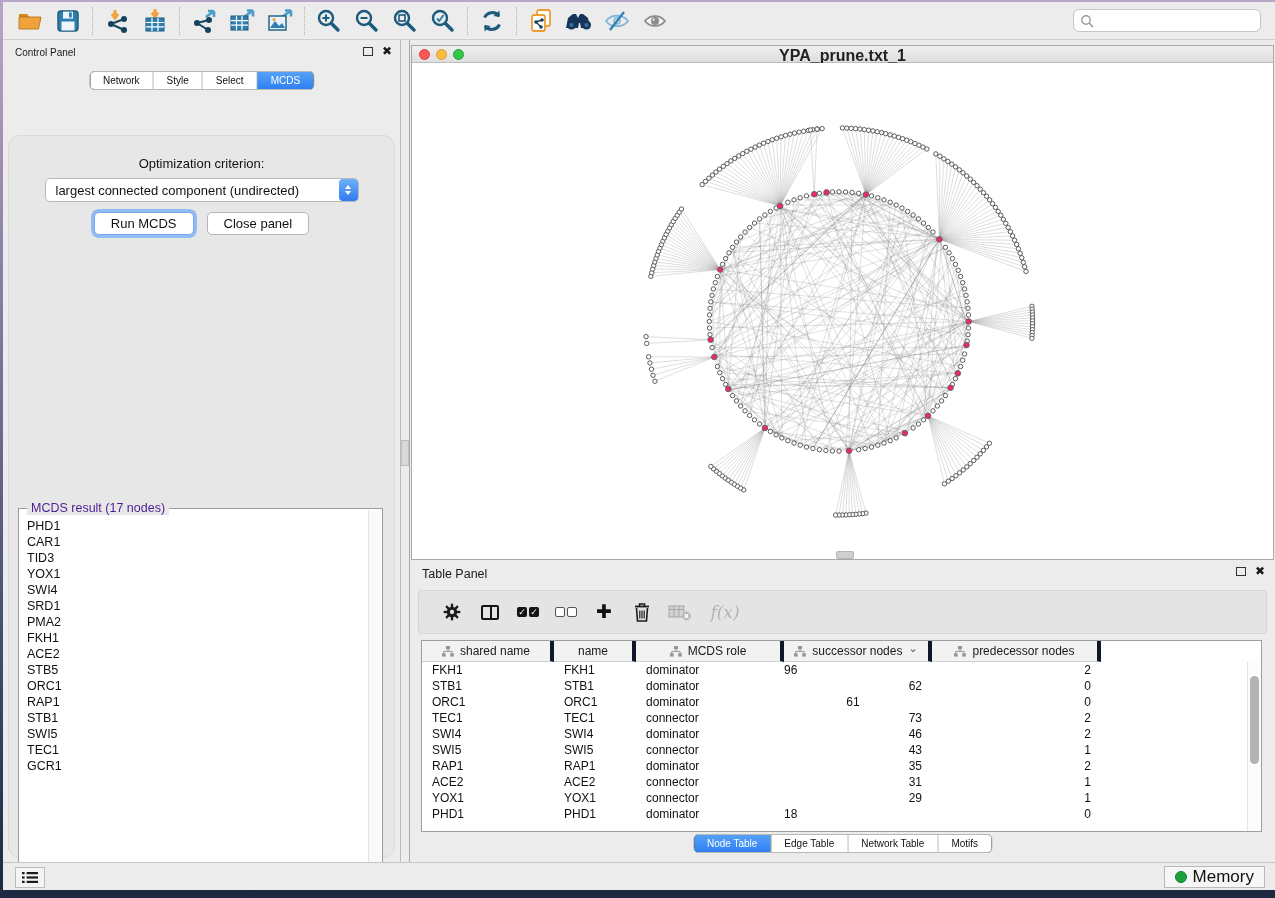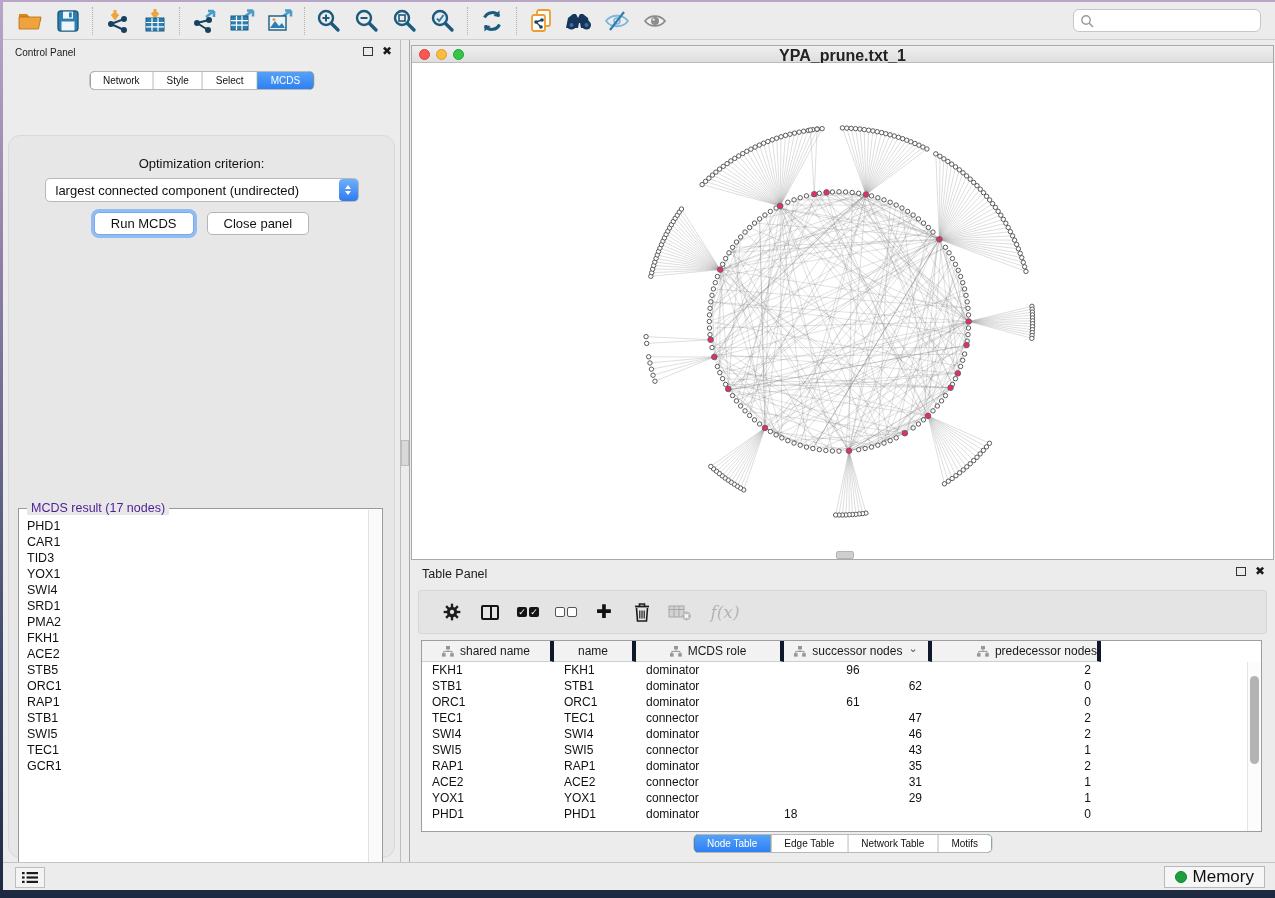--- a/index.html
+++ b/index.html
@@ -715,59 +715,59 @@
                   <g fill="#969696">
                     <rect x="4" y="0" width="4" height="3.4"></rect>
                     <rect x="0" y="7.2" width="3.6" height="3.4"></rect>
                     <rect x="8.2" y="7.2" width="3.6" height="3.4"></rect>
                   </g>
                   <path d="M6 3.4 V5.4 M1.8 7.2 V5.4 H10 V7.2" stroke="#969696" fill="none"></path>
                 </svg>
                 <span>successor nodes</span>
                 <span style="color: rgb(85, 85, 85); font-size: 11px; margin-top: -5px;">⌄</span>
               </div>
-              <div class="dt-hcell" style="width: 169px; justify-content: flex-end;">
+              <div class="dt-hcell" style="width: 169px;">
                 <svg width="12" height="11" viewBox="0 0 12 11">
                   <g fill="#969696">
                     <rect x="4" y="0" width="4" height="3.4"></rect>
                     <rect x="0" y="7.2" width="3.6" height="3.4"></rect>
                     <rect x="8.2" y="7.2" width="3.6" height="3.4"></rect>
                   </g>
                   <path d="M6 3.4 V5.4 M1.8 7.2 V5.4 H10 V7.2" stroke="#969696" fill="none"></path>
                 </svg>
                 <span>predecessor nodes</span>
               </div>
             </div>
           <div class="dt-body" id="dt-body">
               <div class="dt-row">
                 <div class="dt-cell" style="width: 132px; text-align: left; padding: 0px 0px 0px 10px;">FKH1</div>
                 <div class="dt-cell" style="width: 82px; text-align: left; padding: 0px 0px 0px 10px;">FKH1</div>
                 <div class="dt-cell" style="width: 148px; text-align: left; padding: 0px 0px 0px 10px;">dominator</div>
-                <div class="dt-cell" style="width: 148px; text-align: center; padding: 0px 10px 0px 0px;">96</div>
+                <div class="dt-cell" style="width: 148px; text-align: left; padding: 0px 10px 0px 0px;">96</div>
                 <div class="dt-cell" style="width: 169px; text-align: right; padding: 0px 10px 0px 0px;">2</div>
               </div>
               <div class="dt-row">
                 <div class="dt-cell" style="width: 132px; text-align: left; padding: 0px 0px 0px 10px;">STB1</div>
                 <div class="dt-cell" style="width: 82px; text-align: left; padding: 0px 0px 0px 10px;">STB1</div>
                 <div class="dt-cell" style="width: 148px; text-align: left; padding: 0px 0px 0px 10px;">dominator</div>
                 <div class="dt-cell" style="width: 148px; text-align: right; padding: 0px 10px 0px 0px;">62</div>
                 <div class="dt-cell" style="width: 169px; text-align: right; padding: 0px 10px 0px 0px;">0</div>
               </div>
               <div class="dt-row">
                 <div class="dt-cell" style="width: 132px; text-align: left; padding: 0px 0px 0px 10px;">ORC1</div>
                 <div class="dt-cell" style="width: 82px; text-align: left; padding: 0px 0px 0px 10px;">ORC1</div>
                 <div class="dt-cell" style="width: 148px; text-align: left; padding: 0px 0px 0px 10px;">dominator</div>
                 <div class="dt-cell" style="width: 148px; text-align: center; padding: 0px 10px 0px 0px;">61</div>
                 <div class="dt-cell" style="width: 169px; text-align: right; padding: 0px 10px 0px 0px;">0</div>
               </div>
               <div class="dt-row">
                 <div class="dt-cell" style="width: 132px; text-align: left; padding: 0px 0px 0px 10px;">TEC1</div>
                 <div class="dt-cell" style="width: 82px; text-align: left; padding: 0px 0px 0px 10px;">TEC1</div>
                 <div class="dt-cell" style="width: 148px; text-align: left; padding: 0px 0px 0px 10px;">connector</div>
-                <div class="dt-cell" style="width: 148px; text-align: right; padding: 0px 10px 0px 0px;">47</div>
+                <div class="dt-cell" style="width: 148px; text-align: right; padding: 0px 10px 0px 0px;">73</div>
                 <div class="dt-cell" style="width: 169px; text-align: right; padding: 0px 10px 0px 0px;">2</div>
               </div>
               <div class="dt-row">
                 <div class="dt-cell" style="width: 132px; text-align: left; padding: 0px 0px 0px 10px;">SWI4</div>
                 <div class="dt-cell" style="width: 82px; text-align: left; padding: 0px 0px 0px 10px;">SWI4</div>
                 <div class="dt-cell" style="width: 148px; text-align: left; padding: 0px 0px 0px 10px;">dominator</div>
                 <div class="dt-cell" style="width: 148px; text-align: right; padding: 0px 10px 0px 0px;">46</div>
                 <div class="dt-cell" style="width: 169px; text-align: right; padding: 0px 10px 0px 0px;">2</div>
               </div>
               <div class="dt-row">

